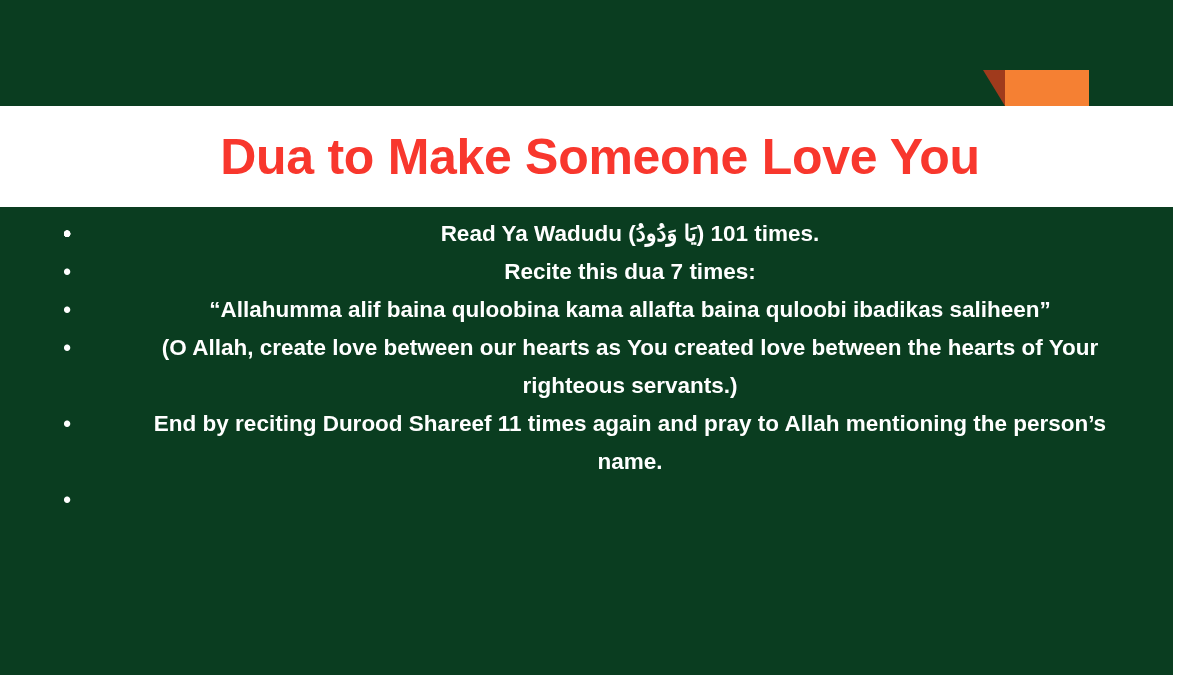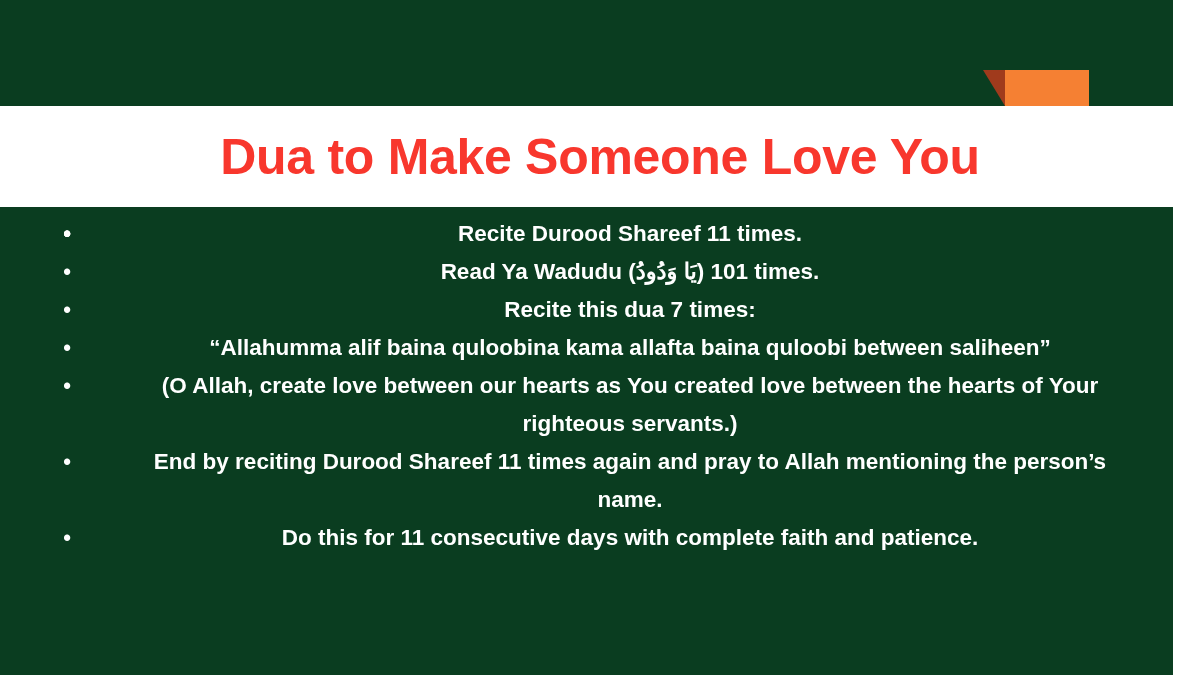--- a/index.html
+++ b/index.html
@@ -130,42 +130,40 @@
   <div class="body-area">
     <ul class="bullets">
       <li>
         <span class="dot">•</span>
       </li>
       <li>
         <span class="dot">•</span>
       </li>
       <li>
         <span class="dot">•</span>
-        <span>Recite Durood Shareef 11 times.</span>
       </li>
       <li>
         <span class="dot">•</span>
         <span class="arabic-line">Read Ya Wadudu (يَا وَدُودُ) 101 times.</span>
       </li>
       <li>
         <span class="dot">•</span>
         <span>Recite this dua 7 times:</span>
       </li>
       <li>
         <span class="dot">•</span>
-        <span>“Allahumma alif baina quloobina kama allafta baina quloobi between saliheen”</span>
+        <span>“Allahumma alif baina quloobina kama allafta baina quloobi ibadikas saliheen”</span>
       </li>
       <li>
         <span class="dot">•</span>
         <span>(O Allah, create love between our hearts as You created love between the hearts of Your righteous servants.)</span>
       </li>
       <li>
         <span class="dot">•</span>
         <span>End by reciting Durood Shareef 11 times again and pray to Allah mentioning the person’s name.</span>
       </li>
       <li>
         <span class="dot">•</span>
-        <span>Do this for 11 consecutive days with complete faith and patience.</span>
       </li>
     </ul>
   </div>
 
 </div>
 
 </body></html>

